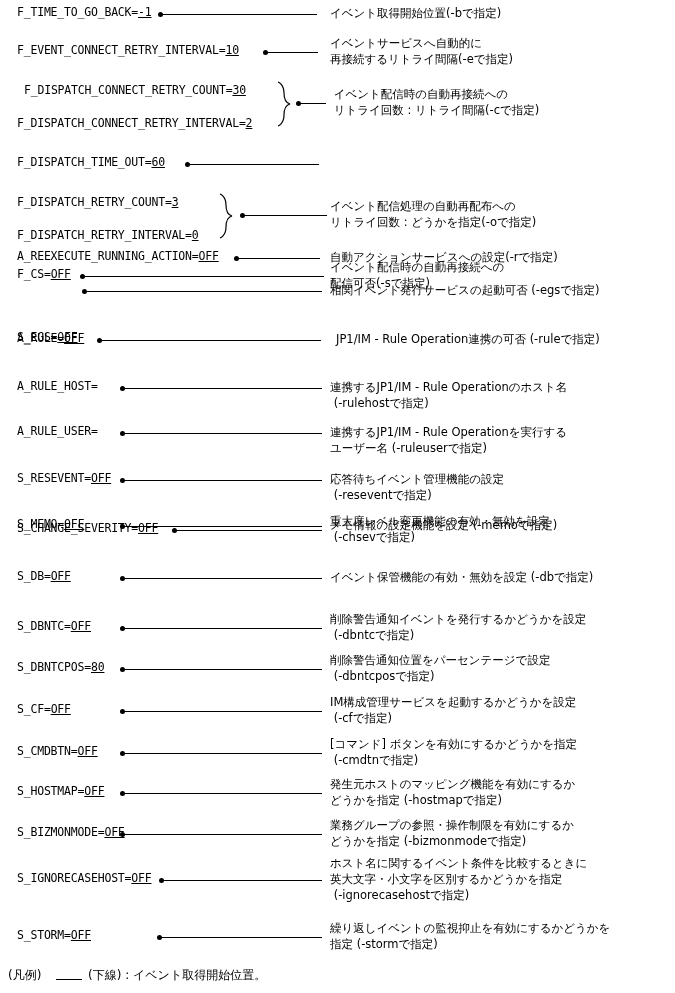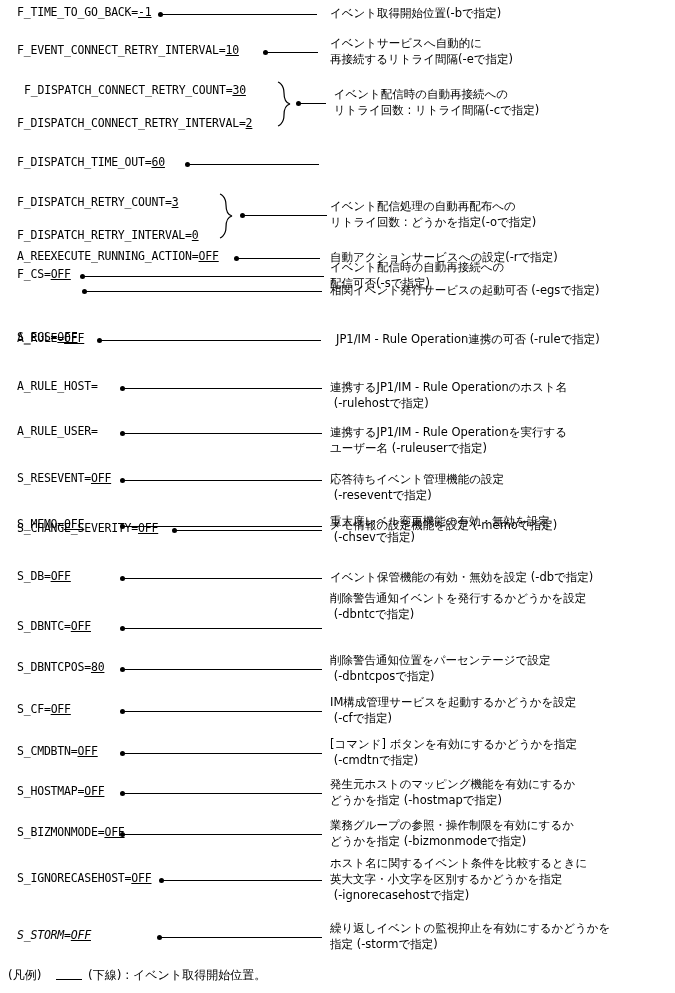--- a/index.html
+++ b/index.html
@@ -181,21 +181,21 @@
  (-chsevで指定)</div>
 
   <div class="param" style="left:17px; top:570px;"><span>S_DB=</span><span class="u">OFF</span></div>
   <div class="dot" style="left:120px; top:576px;"></div>
   <div class="line" style="left:124px; top:578px; width:198px;"></div>
   <div class="desc" style="left:330px; top:569px;">イベント保管機能の有効・無効を設定 (-dbで指定)</div>
 
   <div class="param" style="left:17px; top:620px;"><span>S_DBNTC=</span><span class="u">OFF</span></div>
   <div class="dot" style="left:120px; top:626px;"></div>
   <div class="line" style="left:124px; top:628px; width:198px;"></div>
-  <div class="desc" style="left:330px; top:590px;">削除警告通知イベントを発行するかどうかを設定
+  <div class="desc" style="left:330px; top:611px;">削除警告通知イベントを発行するかどうかを設定
  (-dbntcで指定)</div>
 
   <div class="param" style="left:17px; top:661px;"><span>S_DBNTCPOS=</span><span class="u">80</span></div>
   <div class="dot" style="left:120px; top:667px;"></div>
   <div class="line" style="left:124px; top:669px; width:198px;"></div>
   <div class="desc" style="left:330px; top:652px;">削除警告通知位置をパーセンテージで設定
  (-dbntcposで指定)</div>
 
   <div class="param" style="left:17px; top:703px;"><span>S_CF=</span><span class="u">OFF</span></div>
   <div class="dot" style="left:120px; top:709px;"></div>
@@ -221,21 +221,21 @@
   <div class="desc" style="left:330px; top:817px;">業務グループの参照・操作制限を有効にするか
 どうかを指定 (-bizmonmodeで指定)</div>
 
   <div class="param" style="left:17px; top:872px;"><span>S_IGNORECASEHOST=</span><span class="u">OFF</span></div>
   <div class="dot" style="left:159px; top:878px;"></div>
   <div class="line" style="left:163px; top:880px; width:159px;"></div>
   <div class="desc" style="left:330px; top:855px;">ホスト名に関するイベント条件を比較するときに
 英大文字・小文字を区別するかどうかを指定
  (-ignorecasehostで指定)</div>
 
-  <div class="param" style="left:17px; top:929px;font-style:italic;"><span>S_STORM=</span><span class="u">OFF</span></div>
+  <div class="param" style="left:17px; top:929px;"><span>S_STORM=</span><span class="u">OFF</span></div>
   <div class="dot" style="left:157px; top:935px;"></div>
   <div class="line" style="left:161px; top:937px; width:161px;"></div>
   <div class="desc" style="left:330px; top:920px;">繰り返しイベントの監視抑止を有効にするかどうかを
 指定 (-stormで指定)</div>
 
   <div class="legend" style="left:8px; top:967px;">(凡例)</div>
   <div class="legend-rule" style="left:56px; top:979px; width:26px;"></div>
   <div class="legend" style="left:88px; top:967px;">(下線) : イベント取得開始位置。</div>
 
 </div>

